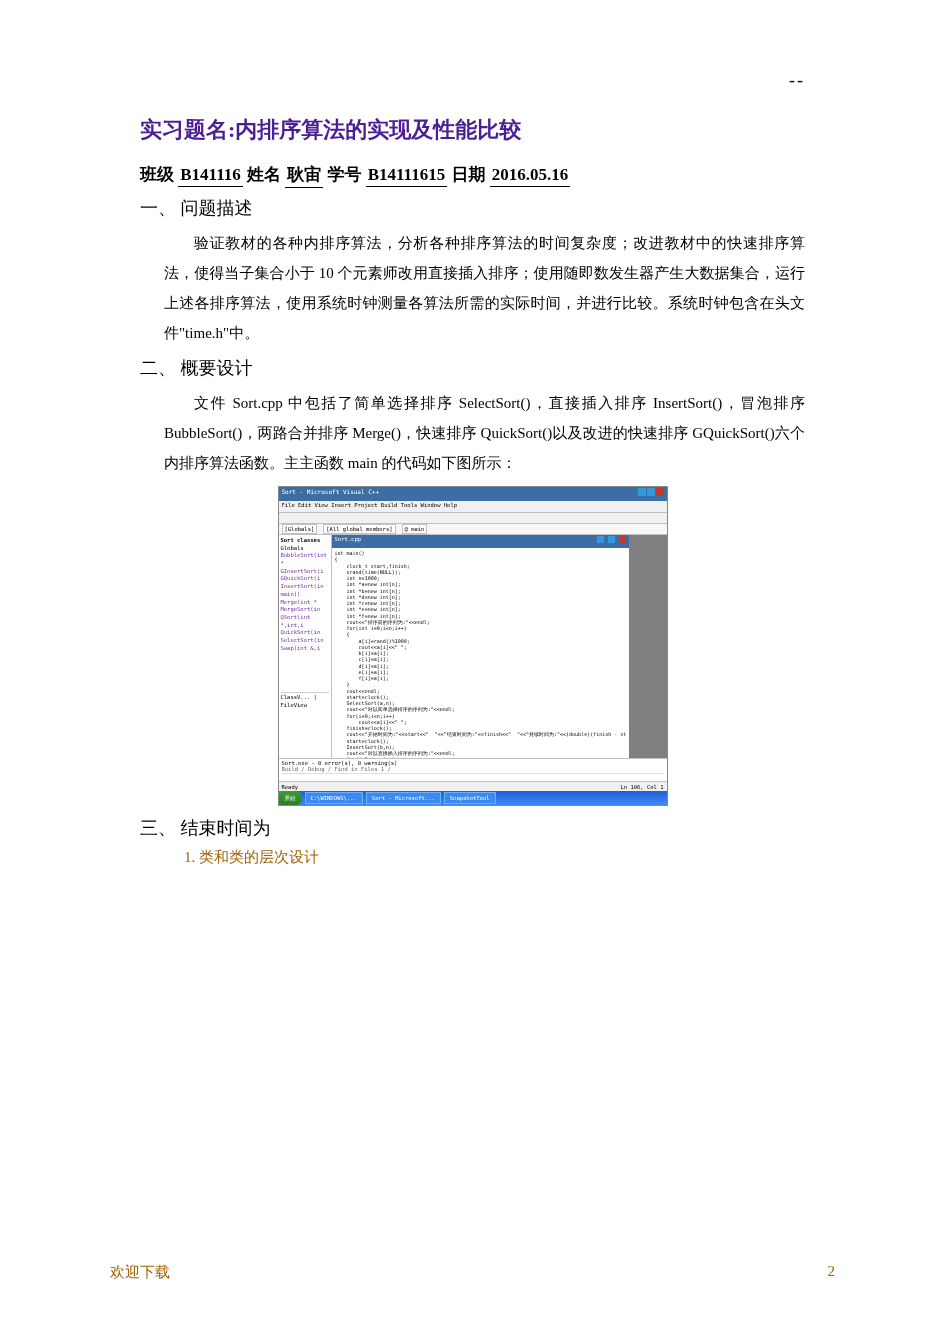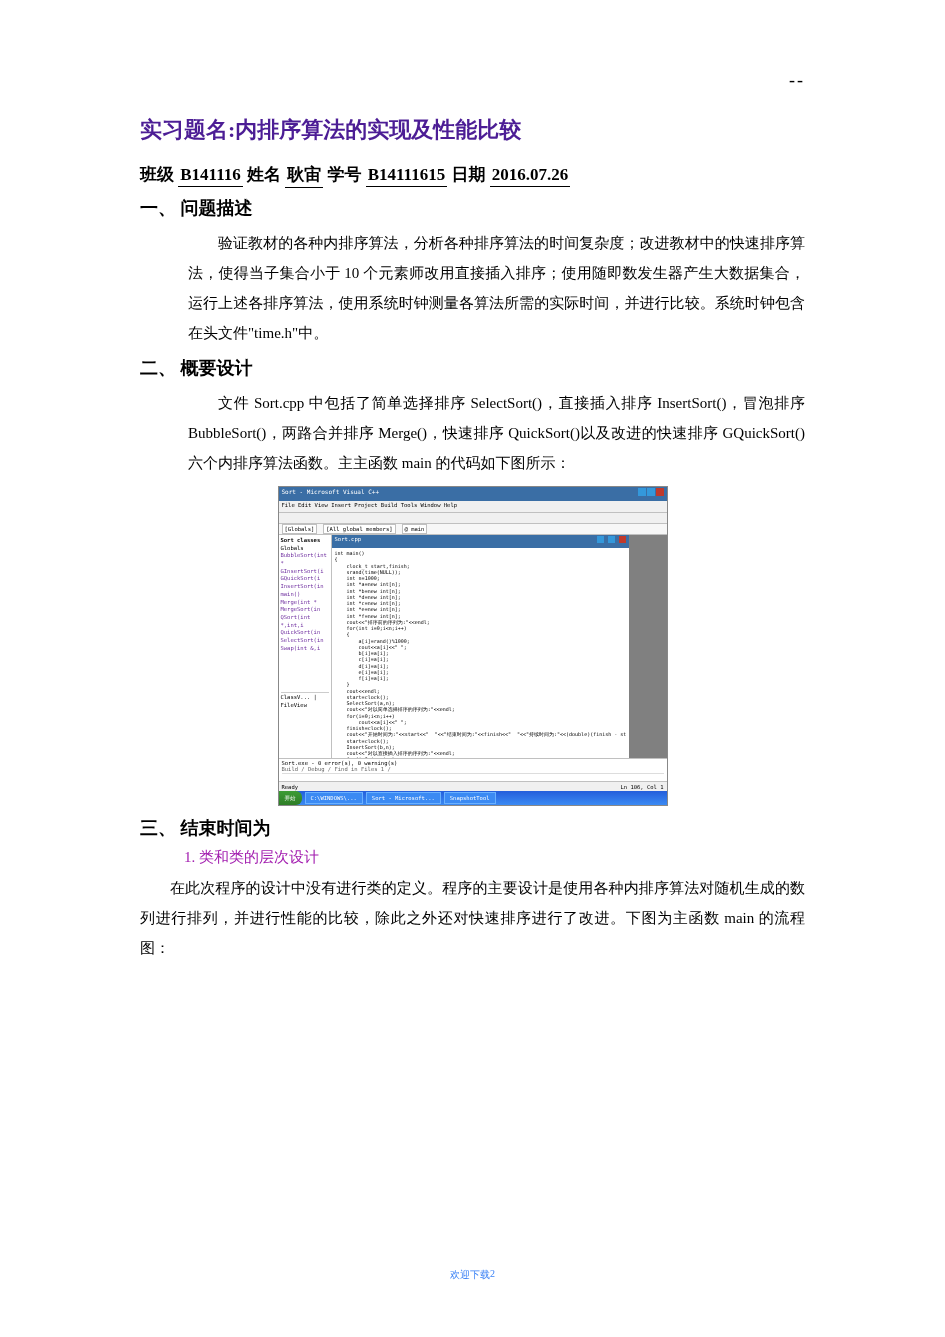--- a/index.html
+++ b/index.html
@@ -40,33 +40,33 @@
     white-space: nowrap;
   }
   .info-line .u {
     border-bottom: 1px solid #000;
     padding: 0 2px 1px 2px;
     display: inline-block;
     text-align: center;
   }
   .sec-head {
     font-size: 18px;
-    font-weight: bold;
+    font-weight: normal;
     margin: 8px 0 8px 0;
   }
   .indent-para {
     font-size: 15px;
     line-height: 2.0;
     text-align: justify;
-    margin: 0 0 0 48px;
+    margin: 0 0 0 24px;
     text-indent: 2em;
   }
   .sub-head {
     font-size: 15px;
-    color: #a21caf;
+    color: #a16207;
     margin: 6px 0 6px 44px;
     font-weight: normal;
   }
   .body-para {
     font-size: 15px;
     line-height: 2.0;
     text-align: justify;
     margin: 0;
     text-indent: 2em;
   }
@@ -226,43 +226,43 @@
   .right-gray {
     width: 62px;
     background: #808080;
   }
   .footer {
     position: absolute;
     bottom: 55px;
     left: 110px;
     right: 110px;
     display: flex;
-    justify-content: center;
-    font-size: 10px;
-    color: #3b82f6;
+    justify-content: space-between;
+    font-size: 15px;
+    color: #a16207;
   }
 </style>
 </head>
 <body>
 
 <div class="page">
 
   <div class="top-dashes">--</div>
 
   <div class="doc-title">实习题名:内排序算法的实现及性能比较</div>
 
   <div class="info-line">
     <span>班级</span>
     <span class="u"> B141116 </span>
     <span>姓名</span>
     <span class="u">    耿宙    </span>
     <span>学号</span>
     <span class="u">   B14111615   </span>
     <span>日期</span>
-    <span class="u"> 2016.07.26 </span>
+    <span class="u"> 2016.05.16 </span>
   </div>
 
   <div class="sec-head">一、    问题描述</div>
   <p class="indent-para">验证教材的各种内排序算法，分析各种排序算法的时间复杂度；改进教材中的快速排序算法，使得当子集合小于 10 个元素师改用直接插入排序；使用随即数发生器产生大数据集合，运行上述各排序算法，使用系统时钟测量各算法所需的实际时间，并进行比较。系统时钟包含在头文件"time.h"中。</p>
 
   <div class="sec-head">二、    概要设计</div>
   <p class="indent-para">文件 Sort.cpp 中包括了简单选择排序 SelectSort()，直接插入排序 InsertSort()，冒泡排序 BubbleSort()，两路合并排序 Merge()，快速排序 QuickSort()以及改进的快速排序 GQuickSort()六个内排序算法函数。主主函数 main 的代码如下图所示：</p>
 
   <div class="ide-box">
     <div class="ide-titlebar">
@@ -363,20 +363,19 @@
     <div class="ide-taskbar">
       <div class="start">开始</div>
       <div class="task">C:\WINDOWS\...</div>
       <div class="task">Sort - Microsoft...</div>
       <div class="task">SnapshotTool</div>
     </div>
   </div>
 
   <div class="sec-head">三、    结束时间为</div>
   <div class="sub-head">1.    类和类的层次设计</div>
-  <p class="body-para">在此次程序的设计中没有进行类的定义。程序的主要设计是使用各种内排序算法对随机生成的数列进行排列，并进行性能的比较，除此之外还对快速排序进行了改进。下图为主函数 main 的流程图：</p>
 
   <div class="footer">
     <span>欢迎下载</span>
     <span>2</span>
   </div>
 
 </div>
 
 </body></html>

